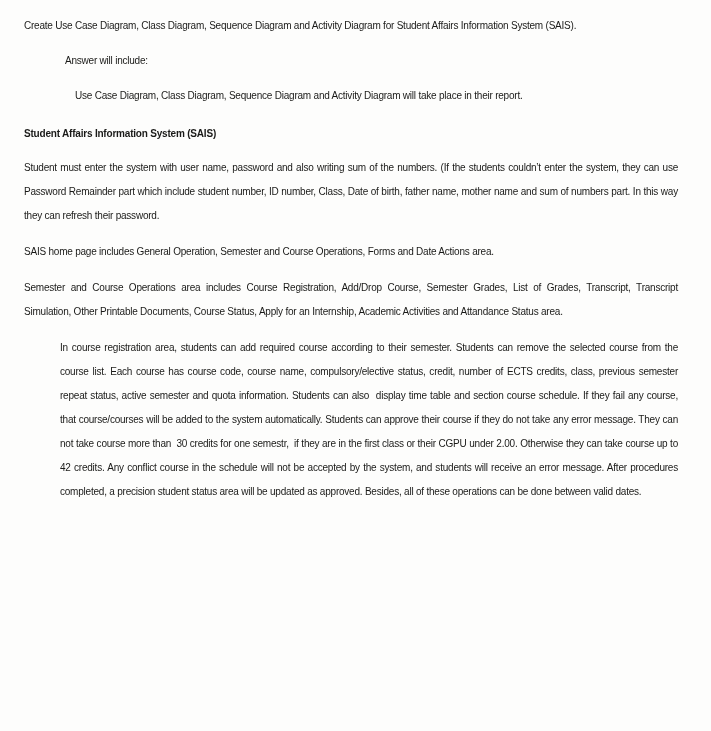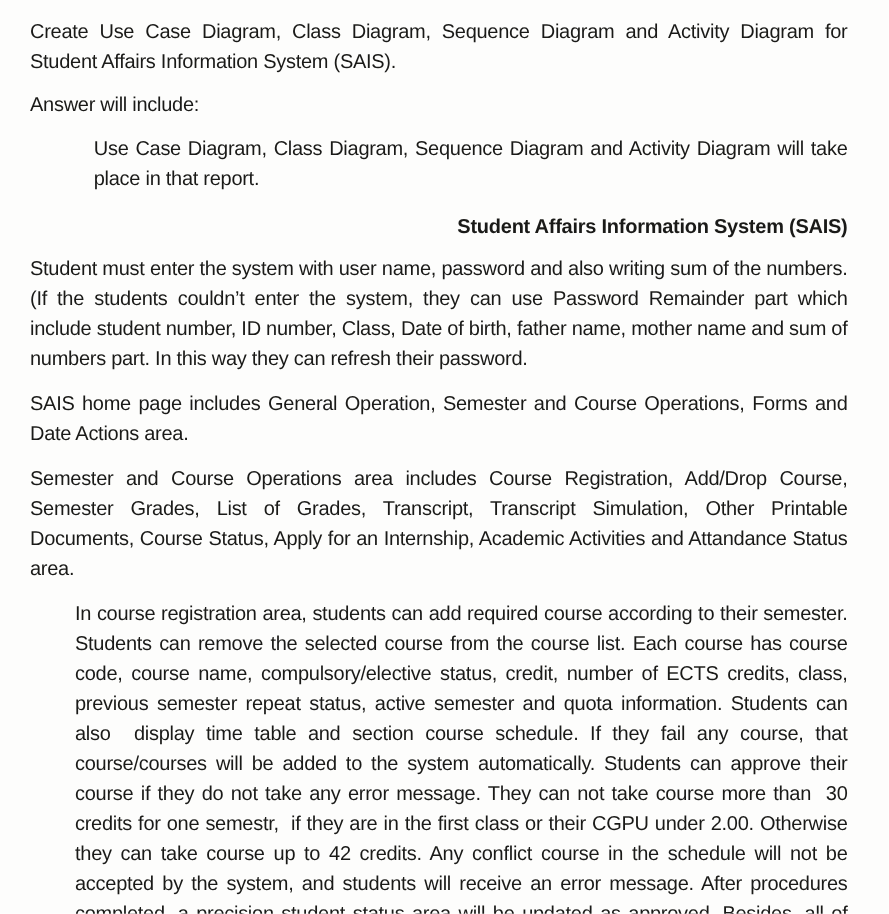--- a/index.html
+++ b/index.html
@@ -17,61 +17,62 @@
   }
   .page {
     box-sizing: border-box;
     width: 711px;
     height: 731px;
     padding: 14px 33px 10px 24px;
     background: #fdfdfc;
   }
   .para {
     margin: 0 0 11px 0;
-    font-size: 16px;
+    font-size: 10px;
     line-height: 24px;
     text-align: justify;
     text-justify: inter-word;
     letter-spacing: -0.22px;
     word-spacing: 0px;
     -webkit-font-smoothing: antialiased;
     white-space: pre-wrap;
   }
   .para:last-child {
     margin-bottom: 0;
     margin-left: 36px;
   }
   .para.left {
     text-align: left;
+    margin-left: 41px;
   }
   .para.indented {
     margin-left: 51px;
     text-align: justify;
   }
   .para.heading {
     font-weight: bold;
-    text-align: right;
+    text-align: left;
     letter-spacing: -0.2px;
     margin-bottom: 10px;
     margin-top: 14px;
   }
   .para.tight {
     margin-bottom: 12px;
   }
 </style>
 </head>
 <body>
 
 <div class="page">
 
   <p class="para">Create Use Case Diagram, Class Diagram, Sequence Diagram and Activity Diagram for Student Affairs Information System (SAIS).</p>
 
   <p class="para left">Answer will include:</p>
 
-  <p class="para indented">Use Case Diagram, Class Diagram, Sequence Diagram and Activity Diagram will take place in that report.</p>
+  <p class="para indented">Use Case Diagram, Class Diagram, Sequence Diagram and Activity Diagram will take place in their report.</p>
 
   <p class="para heading">Student Affairs Information System (SAIS)</p>
 
   <p class="para tight">Student must enter the system with user name, password and also writing sum of the numbers. (If the students couldn’t enter the system, they can use Password Remainder part which include student number, ID number, Class, Date of birth, father name, mother name and sum of numbers part. In this way they can refresh their password.</p>
 
   <p class="para tight">SAIS home page includes General Operation, Semester and Course Operations, Forms and Date Actions area.</p>
 
   <p class="para tight">Semester and Course Operations area includes Course Registration, Add/Drop Course, Semester Grades, List of Grades, Transcript, Transcript Simulation, Other Printable Documents, Course Status, Apply for an Internship, Academic Activities and Attandance Status area.</p>
 
   <p class="para">In course registration area, students can add required course according to their semester. Students can remove the selected course from the course list. Each course has course code, course name, compulsory/elective status, credit, number of ECTS credits, class, previous semester repeat status, active semester and quota information. Students can also  display time table and section course schedule. If they fail any course, that course/courses will be added to the system automatically. Students can approve their course if they do not take any error message. They can not take course more than  30 credits for one semestr,  if they are in the first class or their CGPU under 2.00. Otherwise they can take course up to 42 credits. Any conflict course in the schedule will not be accepted by the system, and students will receive an error message. After procedures completed, a precision student status area will be updated as approved. Besides, all of these operations can be done between valid dates.</p>

